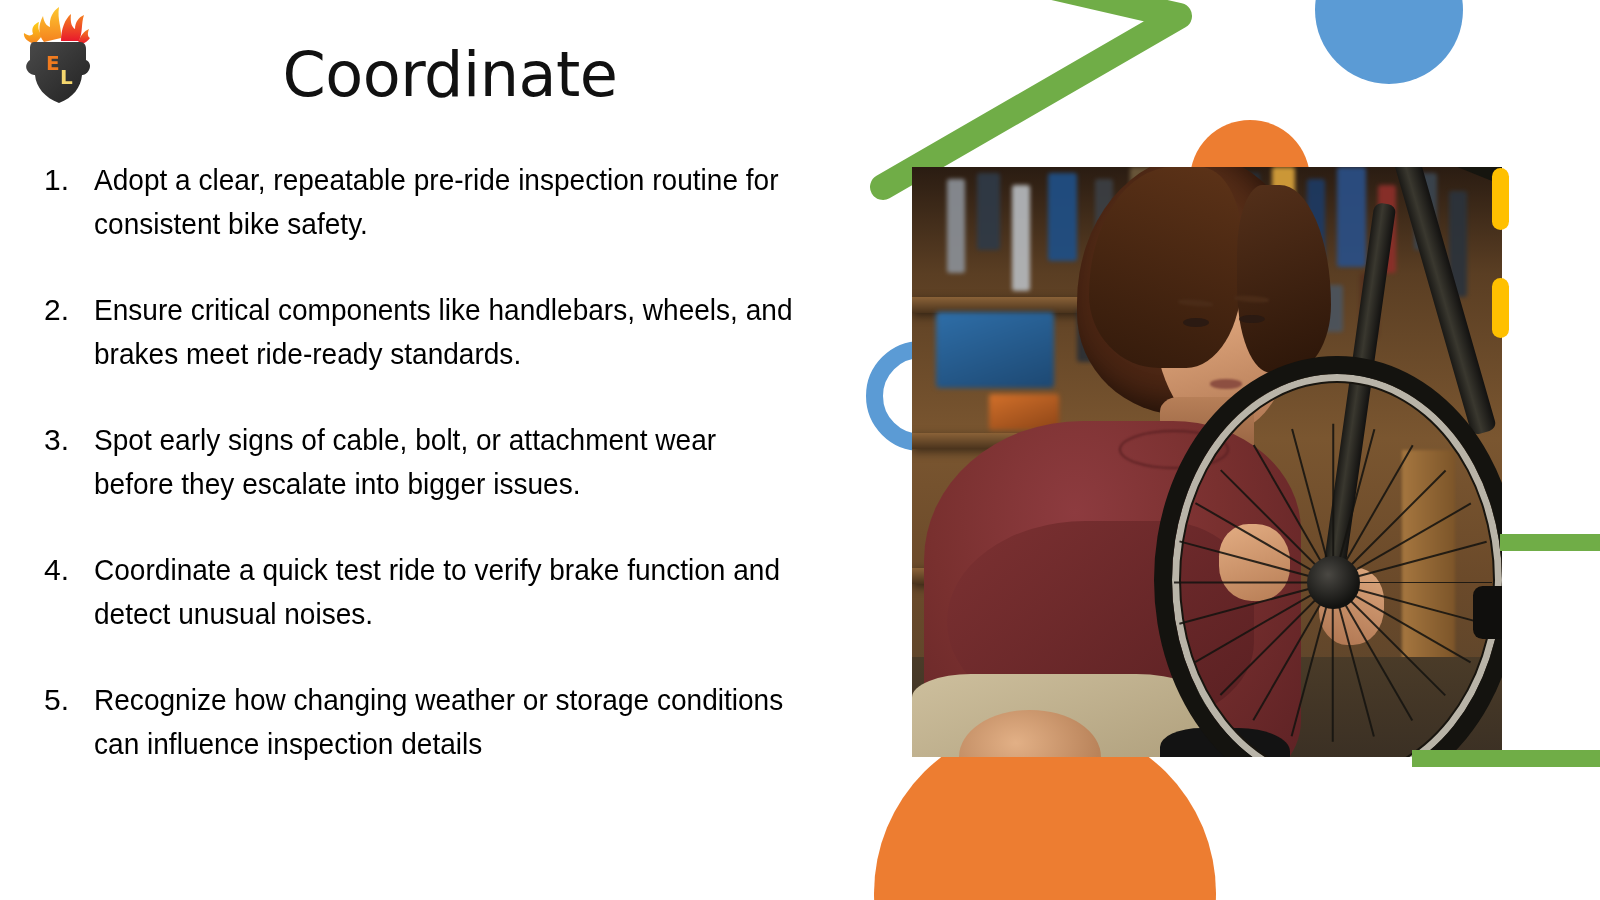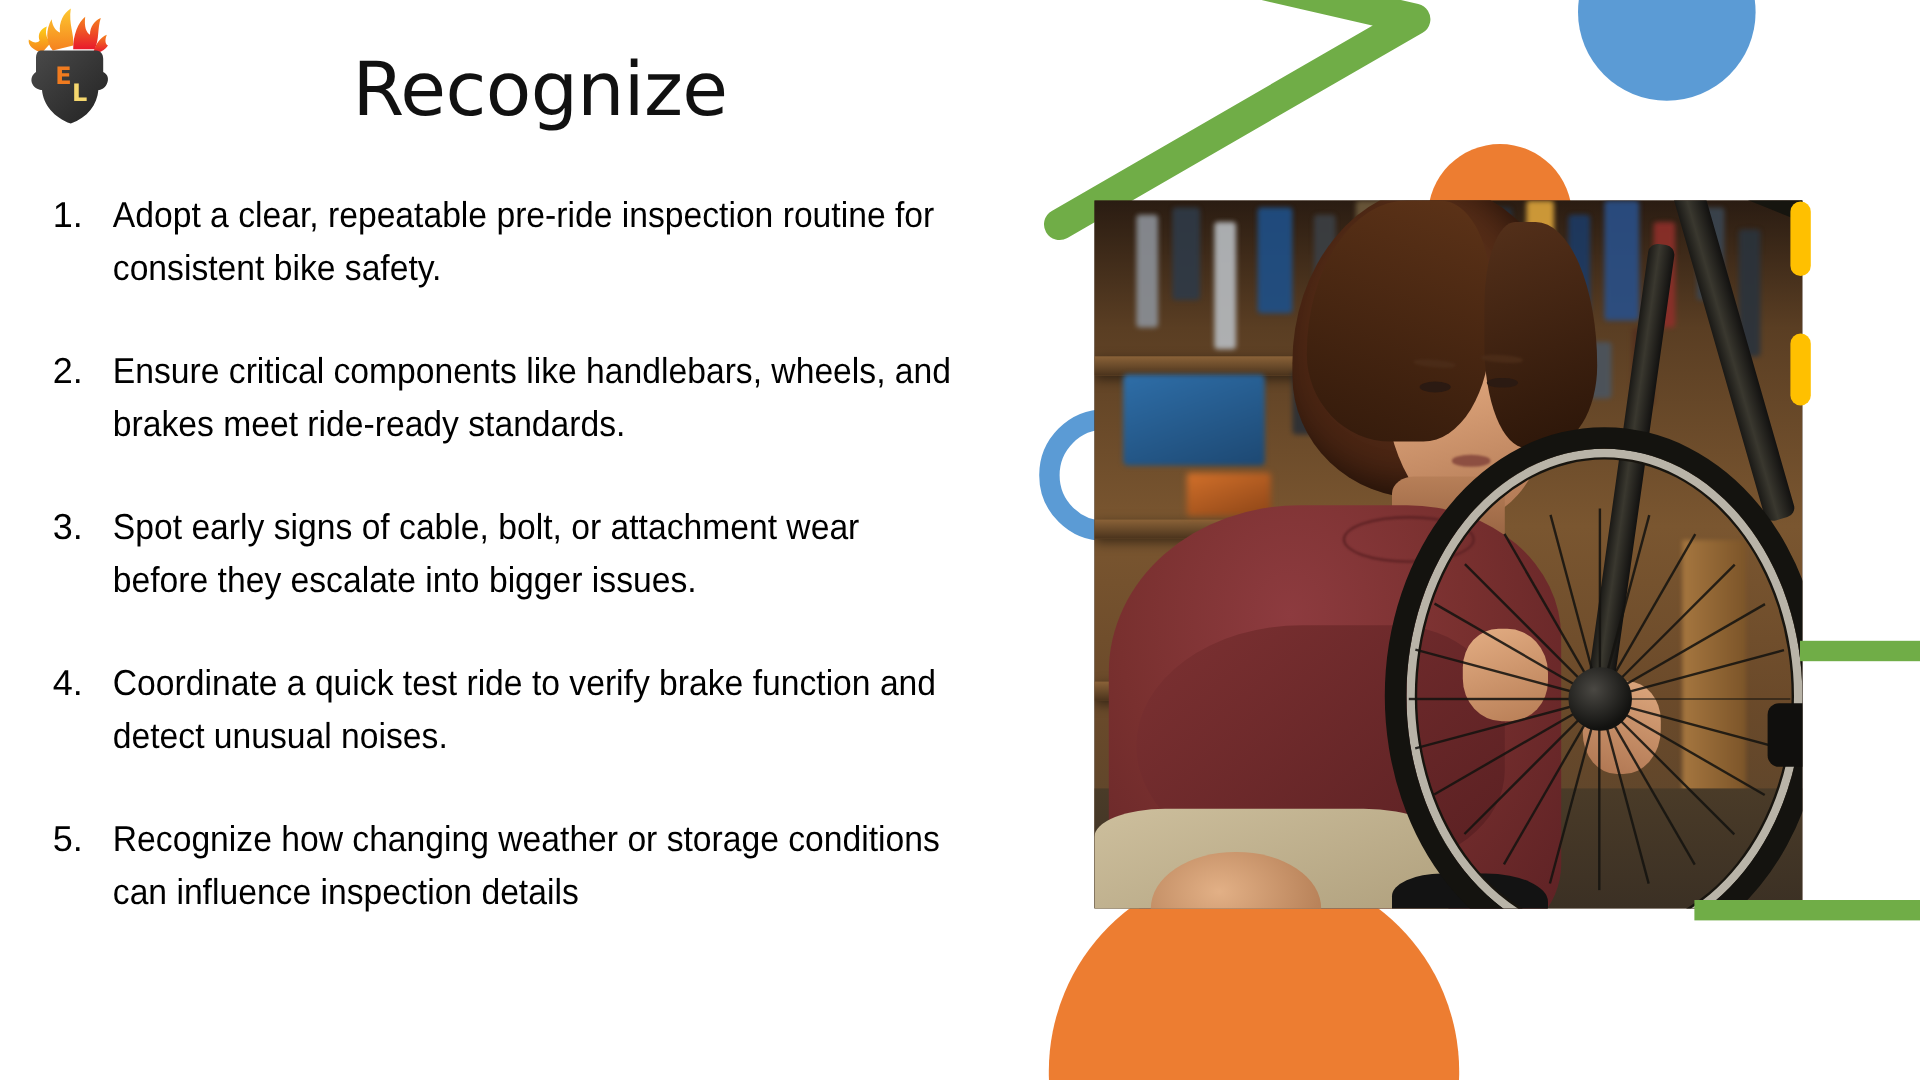--- a/index.html
+++ b/index.html
@@ -420,21 +420,21 @@
         <path d="M64 41 C66 34 70 29 75 27 C73 32 74 35 76 36 C74 39 71 41 68 42 Z" fill="url(#flameB)"></path>
       </g>
       <g>
         <path d="M20 40 L66 40 C70 40 72 43 72 47 L72 58 C76 60 77 64 75 68 C73 72 70 73 68 73 C67 85 59 96 45 101 C31 96 22 85 21 73 C19 73 15 72 13 68 C11 64 13 60 16 58 L16 47 C16 43 17 40 20 40 Z" fill="url(#bodyG)"></path>
       </g>
       <text x="32" y="68" font-family="DejaVu Sans, sans-serif" font-size="20" font-weight="700" fill="#F07B1F">E</text>
       <text x="46" y="82" font-family="DejaVu Sans, sans-serif" font-size="20" font-weight="700" fill="#F5D76E">L</text>
     </svg>
   </div>
 
-  <div class="slide-title">Recognize</div>
+  <div class="slide-title">Coordinate</div>
 
   <div class="obj-list">
     <div class="obj-item">
       <div class="obj-num">1.</div>
       <div class="obj-text">Adopt a clear, repeatable pre-ride inspection routine for consistent bike safety.</div>
     </div>
     <div class="obj-item">
       <div class="obj-num">2.</div>
       <div class="obj-text">Ensure critical components like handlebars, wheels, and brakes meet ride-ready standards.</div>
     </div>

